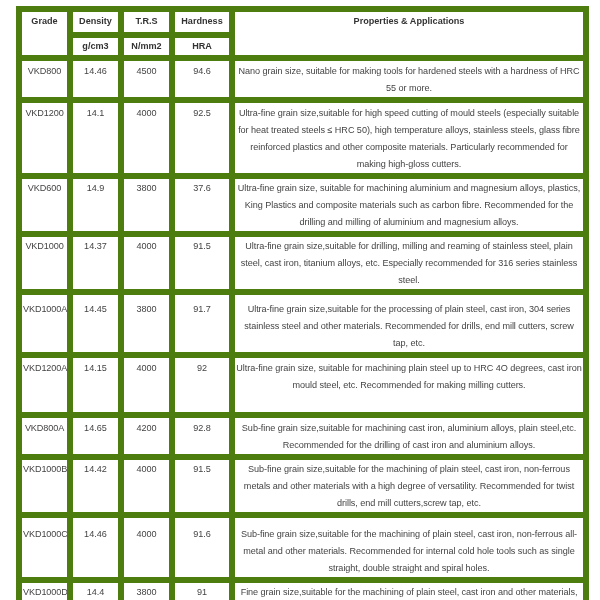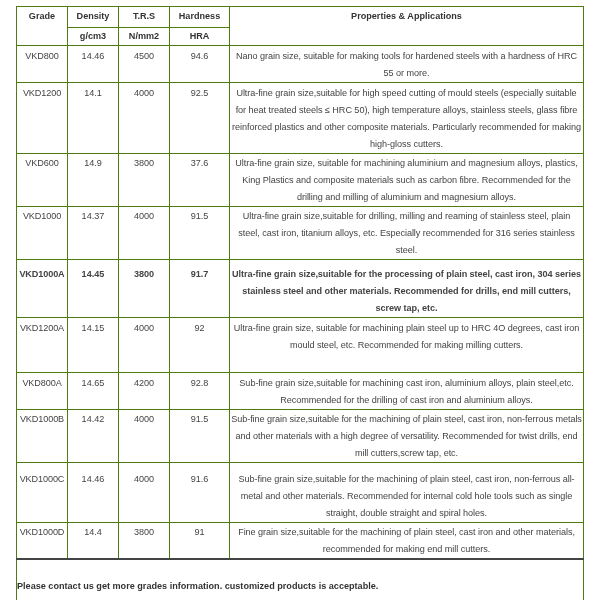--- a/index.html
+++ b/index.html
@@ -4,42 +4,42 @@
 <style>
   html, body { margin: 0; padding: 0; background: #ffffff; }
   body { width: 600px; height: 600px; position: relative; overflow: hidden;
          font-family: "Liberation Sans", sans-serif; color: #444; }
   table.grades {
     position: absolute; left: 16px; top: 6px; width: 567px;
     border-collapse: collapse; table-layout: fixed;
     font-size: 9.1px;
   }
   table.grades td, table.grades th {
-    border: 1px solid #4d7c0f;
+    border: 6px solid #4d7c0f;
     text-align: center; vertical-align: top;
     padding: 0 1px; line-height: 17px;
     font-weight: normal;
     overflow: hidden;
   }
   table.grades th { font-weight: bold; color: #333; }
   col.c-grade { width: 51px; }
   col.c-dens { width: 51px; }
   col.c-trs { width: 51px; }
   col.c-hard { width: 60px; }
   col.c-props { width: 354px; }
   tr.h1 th { height: 19px; padding-top: 1px; }
   tr.h2 th { height: 17px; }
   td.grade { white-space: nowrap; letter-spacing: -0.1px; }
   td.props { padding: 0 0px; letter-spacing: -0.05px; }
   td.grade-long { text-align: left; padding-left: 0; }
   tr.r-vkd800 td { height: 34px; padding-top: 2px; }
   tr.r-vkd1200 td { height: 68px; padding-top: 2px; }
   tr.r-vkd600 td { height: 51px; padding-top: 1px; margin-left: 40px; }
   tr.r-vkd1000 td { height: 51px; padding-top: 1px; }
-  tr.r-vkd1000a td { height: 51px; padding-top: 6px; font-weight: bold; }
+  tr.r-vkd1000a td { height: 51px; padding-top: 6px; }
   tr.r-vkd1200a td { height: 52px; padding-top: 2px; margin-top: 44px; }
   tr.r-vkd800a td { height: 34px; padding-top: 2px; margin-left: 23px; }
   tr.r-vkd1000b td { height: 51px; padding-top: 1px; }
   tr.r-vkd1000c td { height: 51px; padding-top: 8px; }
   tr.r-vkd1000d td { height: 34px; padding-top: 1px; }
   tr.footer td {
     border-top: 2px solid #444;
     text-align: left; vertical-align: middle;
     height: 52px; padding: 0;
     font-weight: bold; color: #333; font-size: 9.1px;

